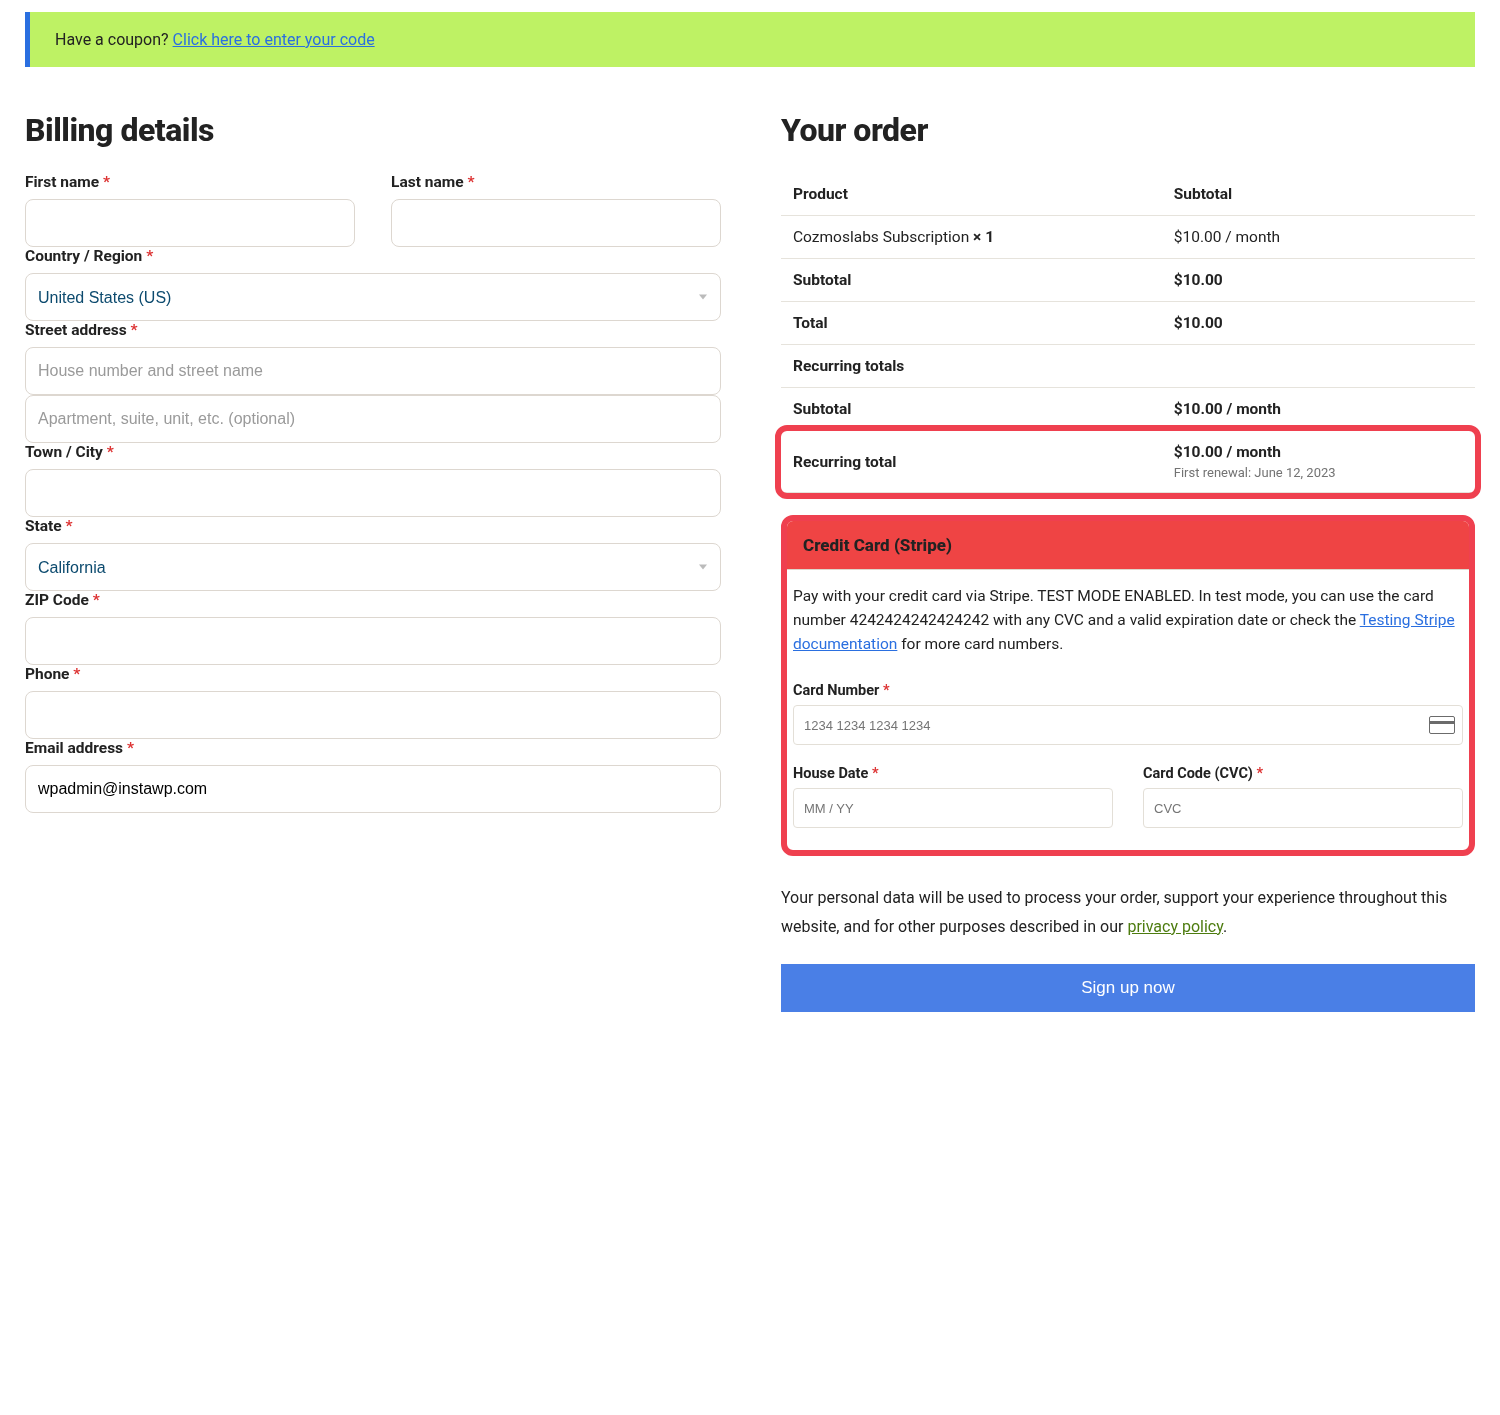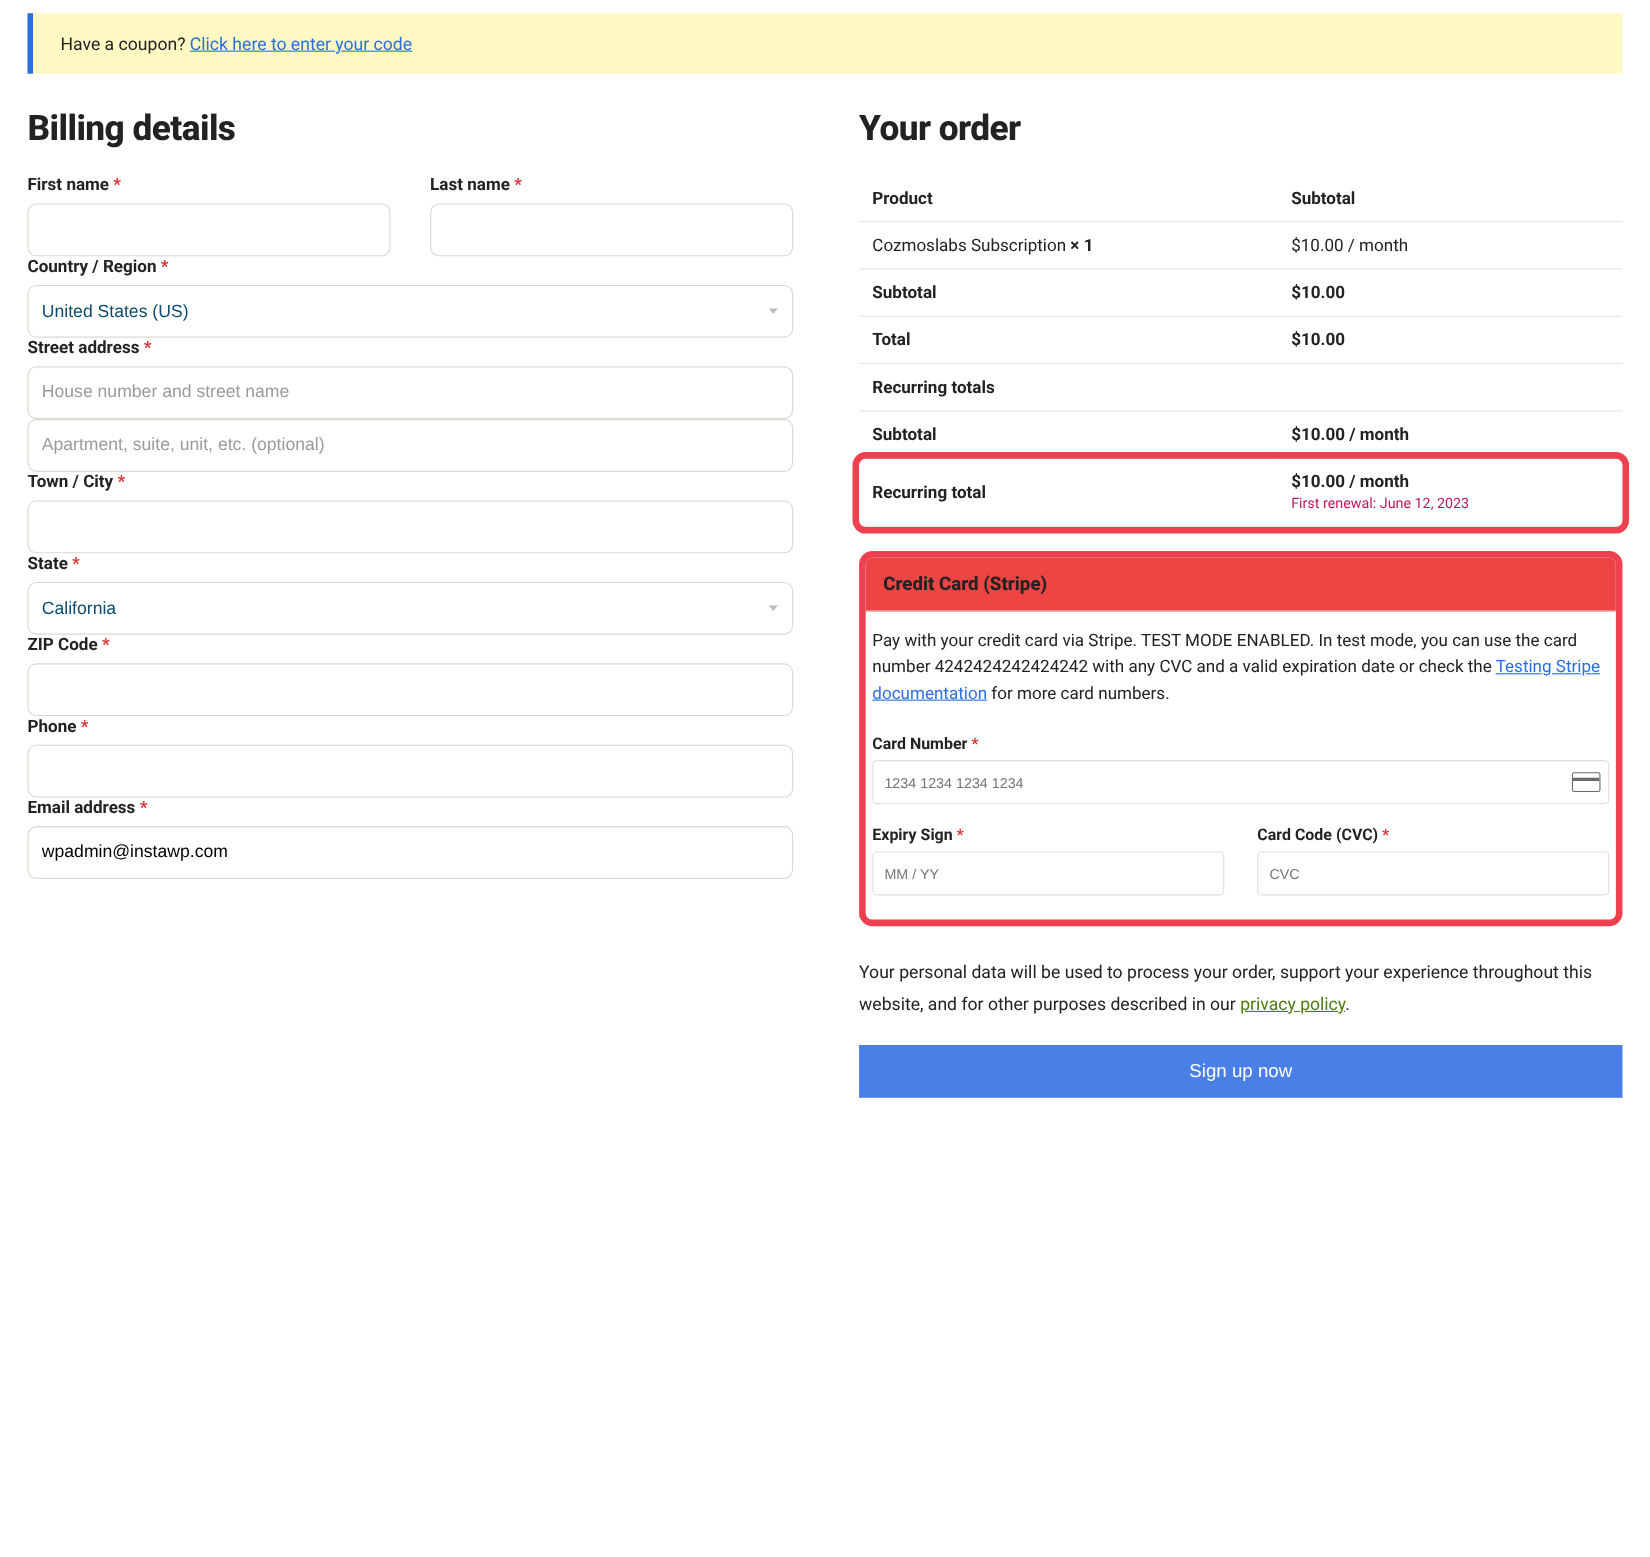--- a/index.html
+++ b/index.html
@@ -5,24 +5,24 @@
   * { box-sizing: border-box; margin: 0; padding: 0; }
   body {
     font-family: -apple-system, BlinkMacSystemFont, "Segoe UI", Roboto, "Open Sans", sans-serif;
     background: #fff;
     color: #222;
     padding: 12px 25px 30px 25px;
     font-size: 16px;
     width: 1500px;
   }
   .coupon-bar {
-    background: #fef9c3;
+    background: #bef264;
     border-left: 5px solid #2a6fe0;
     padding: 18px 25px;
-    margin-bottom: 30px;
+    margin-bottom: 44px;
   }
   .coupon-bar a { color: #2a6fe0; text-decoration: underline; }
   .columns { display: flex; gap: 60px; }
   .col-left { flex: 0 0 48%; }
   .col-right { flex: 1; }
   h2.section-title {
     font-size: 32px; font-weight: 800;
     margin-bottom: 24px; letter-spacing: -0.5px;
   }
   .field-row { display:flex; gap:36px; }
@@ -43,21 +43,21 @@
     border-top:5px solid #bbb; pointer-events:none;
   }
   
   table.order { width:100%; border-collapse:collapse; }
   table.order th, table.order td {
     text-align:left; padding:12px 8px 12px 12px;
     border-bottom:1px solid #e6e3dc; font-size:15.5px;
   }
   table.order th { font-weight:700; }
   table.order .qty { font-weight:700; }
-  .sub-note { font-size:13px; color:#be185d; margin-top:4px; }
+  .sub-note { font-size:13px; color:#737373; margin-top:4px; }
   .order-wrap { position:relative; }
   .recurring-highlight {
     position:absolute; left:-6px; right:-6px;
     border:6px solid #ef404f; border-radius:12px; pointer-events:none;
   }
   
   .card-block {
     border:6px solid #ef404f; border-radius:12px; margin-top:22px;
     overflow:hidden;
   }
@@ -218,21 +218,21 @@
           <span>Pay with your credit card via Stripe. TEST MODE ENABLED. In test mode, you can use the card number 4242424242424242 with any CVC and a valid expiration date or check the </span><a href="#">Testing Stripe documentation</a><span> for more card numbers.</span>
         </p>
         <div class="card-fields">
           <label><span>Card Number</span> <span class="req">*</span></label>
           <div class="card-number-wrap">
             <input class="card-input" placeholder="1234 1234 1234 1234" style="">
             <span class="card-icon"></span>
           </div>
           <div class="card-row">
             <div>
-              <label><span>Expiry Sign</span> <span class="req">*</span></label>
+              <label><span>House Date</span> <span class="req">*</span></label>
               <input class="card-input" placeholder="MM / YY" style="">
             </div>
             <div>
               <label><span>Card Code (CVC)</span> <span class="req">*</span></label>
               <input class="card-input" placeholder="CVC" style="">
             </div>
           </div>
         </div>
       </div>
     </div>

